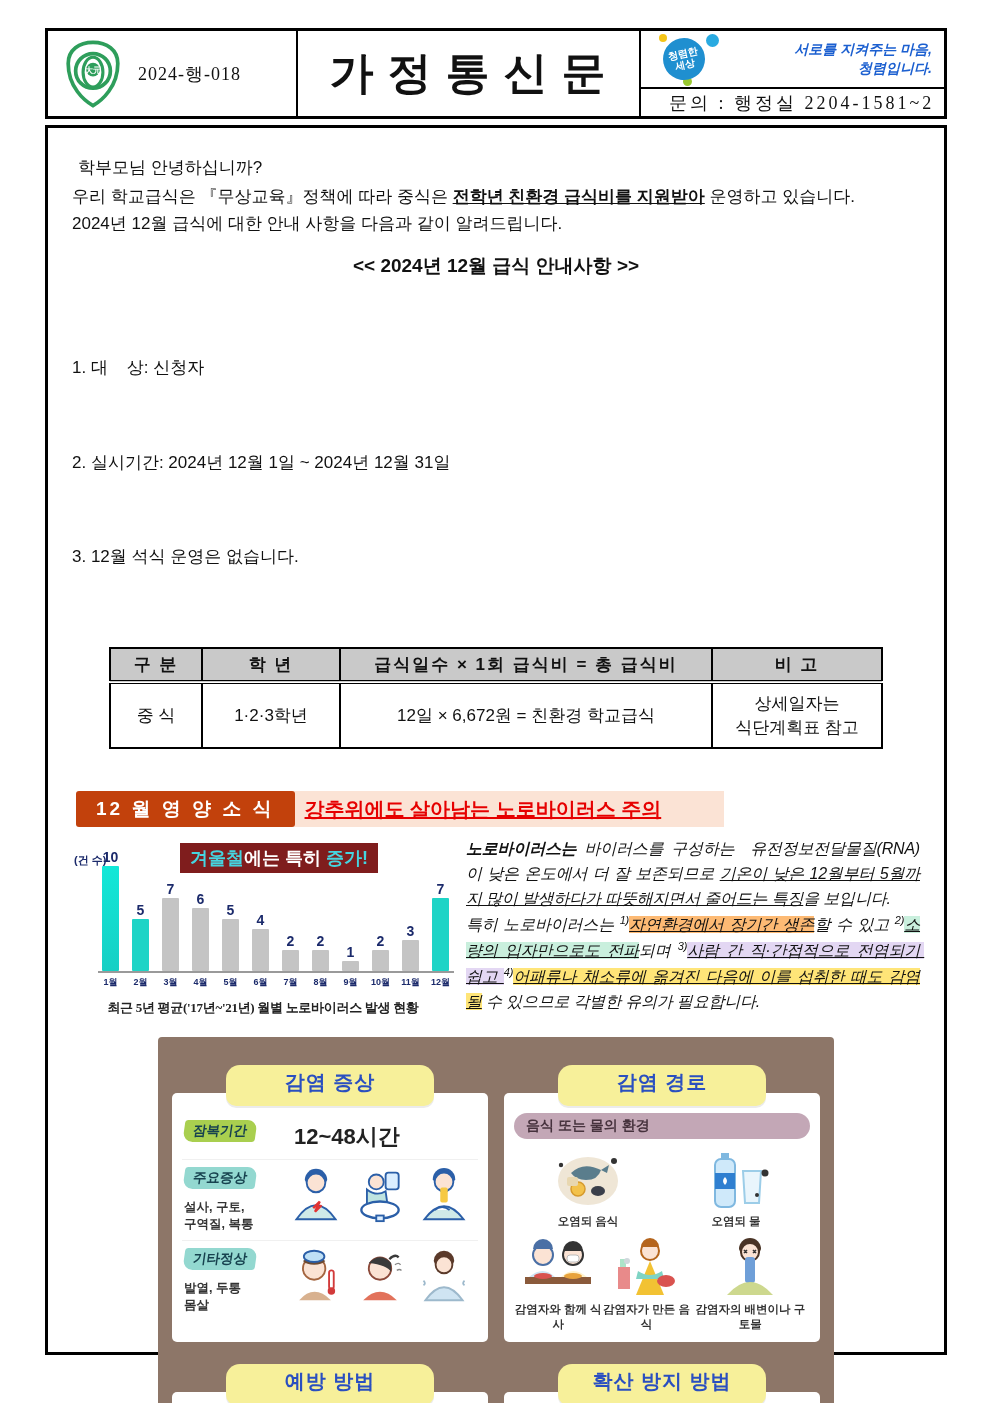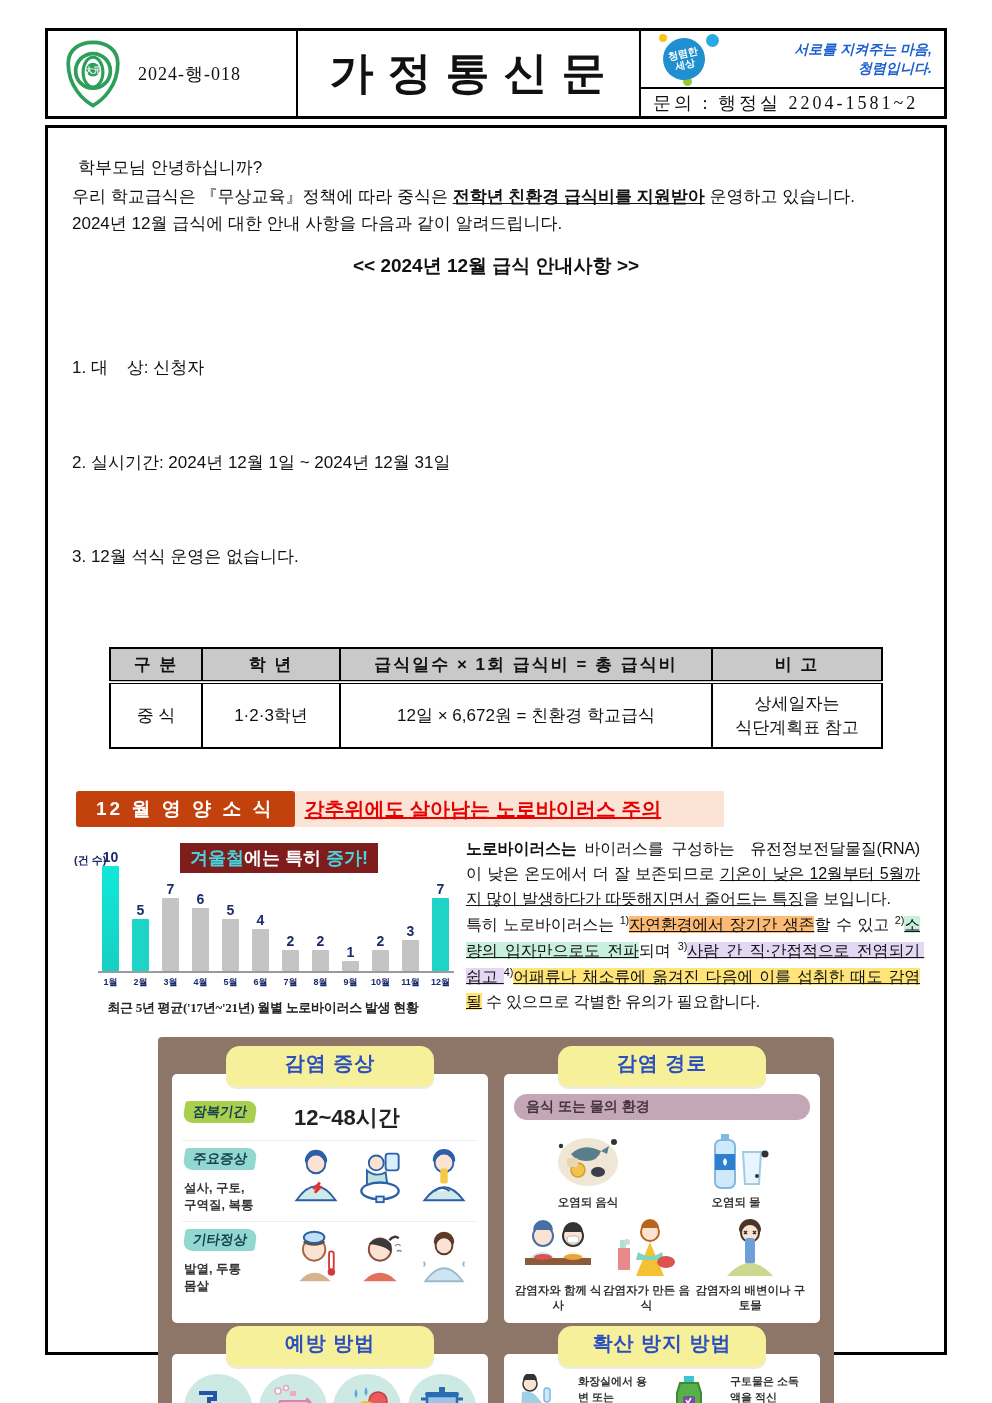--- a/index.html
+++ b/index.html
@@ -22,21 +22,21 @@
   .int-circle { position:absolute; left:10px; top:6px; width:42px; height:42px; border-radius:50%;
                 background:#1f8fd0; color:#fff; font-size:10px; font-weight:bold; line-height:1.1;
                 display:flex; align-items:center; justify-content:center; text-align:center;
                 transform:rotate(-12deg); white-space:pre-line; }
   .dot { position:absolute; border-radius:50%; }
   .dot-y { width:8px; height:8px; background:#f5c518; left:6px; top:2px; }
   .dot-c { width:13px; height:13px; background:#29aae1; right:6px; top:2px; }
   .dot-g { width:9px; height:9px; background:#9ac931; left:30px; bottom:0; }
   .slogan { flex:1; text-align:right; color:#1b5fd0; font-weight:bold; font-size:14px; line-height:1.35;
             font-style:italic; padding-right:4px; }
-  .h-right-bottom { flex:1; display:flex; align-items:center; padding-left:12px; font-size:18px; letter-spacing:3px;
+  .h-right-bottom { flex:1; display:flex; align-items:center; padding-left:28px; font-size:18px; letter-spacing:3px;
                     font-family:"Liberation Serif","DejaVu Serif",serif; }
 
   
   .content { position:absolute; left:45px; top:125px; width:902px; height:1230px;
              border:3px solid #000; padding:20px 24px 0; }
   .greeting { font-size:17px; margin:8px 0 4px 6px; }
   .intro { font-size:17px; line-height:1.6; margin-bottom:14px; }
   .intro .em { font-weight:bold; text-decoration:underline; }
   .notice-title { text-align:center; font-size:19px; font-weight:600; margin:16px 0 10px; }
   .notice-list { font-size:17px; line-height:1.85; margin-bottom:12px; white-space:pre-wrap; }
@@ -64,35 +64,35 @@
   .chart-titlebox .accent { color:#45d5e0; }
   .bars { display:flex; align-items:flex-end; gap:5px; height:132px; margin:0 0 0 26px;
           border-bottom:2px solid #9a9a9a; }
   .bar-col { width:25px; display:flex; flex-direction:column; align-items:center; justify-content:flex-end; }
   .bar-val { font-size:14px; font-weight:bold; color:#1b2a6b; margin-bottom:1px; }
   .bar { width:17px; border-radius:1px; }
   .bar-months { display:flex; gap:5px; margin-left:26px; }
   .bar-months div { width:25px; text-align:center; font-size:9px; font-weight:bold; color:#1b2a6b; margin-top:3px; }
   .chart-caption { text-align:center; font-size:13px; font-weight:bold; color:#222; margin-top:10px; letter-spacing:-0.3px;font-family:Liberation Serif, serif; }
 
-  .virus-text { flex:1; font-size:16px; line-height:1.55; white-space:pre-wrap; text-align:justify; letter-spacing:-0.2px; }
+  .virus-text { flex:1; font-size:16px; line-height:1.55; white-space:pre-wrap; text-align:justify; letter-spacing:-0.2px;font-style:italic; }
   .seg-b { font-weight:bold; }
   .seg-u { text-decoration:underline; }
   .seg-hb { background:#fdba74; text-decoration:underline; }
   .seg-hg { background:#c9efdd; text-decoration:underline; }
   .seg-hp { background:#e3d7f3; text-decoration:underline; }
   .seg-hy { background:#ffe578; text-decoration:underline; }
   sup { font-size:11px; }
 
   
   .info { width:676px; margin:20px auto 0; background:#8d7668; border-radius:4px;
           padding:6px 14px 4px; }
   .info-grid { display:grid; grid-template-columns:1fr 1fr; column-gap:16px; }
   .panel { display:flex; flex-direction:column; }
-  .ribbon { position:relative; z-index:2; width:66%; margin:3px auto -13px; background:#f7f09a;
+  .ribbon { position:relative; z-index:2; width:66%; margin:22px auto -13px; background:#f7f09a;
             border-radius:14px 14px 10px 10px; text-align:center; font-size:20px; font-weight:bold;
             color:#2a4fc0; padding:4px 0 10px; letter-spacing:1px;
             box-shadow:0 2px 0 rgba(0,0,0,0.08); }
   .panel-body { background:#fff; border-radius:5px; padding:20px 10px 10px; flex:1; }
 
   .tag { display:inline-block; transform:skewX(-8deg); border-radius:3px 10px 3px 10px;
          padding:2px 9px; font-size:13.5px; font-weight:bold; color:#17424f; }
   .tag-green { background:#a9cf4f; }
   .tag-teal { background:#93d8d0; }
 

